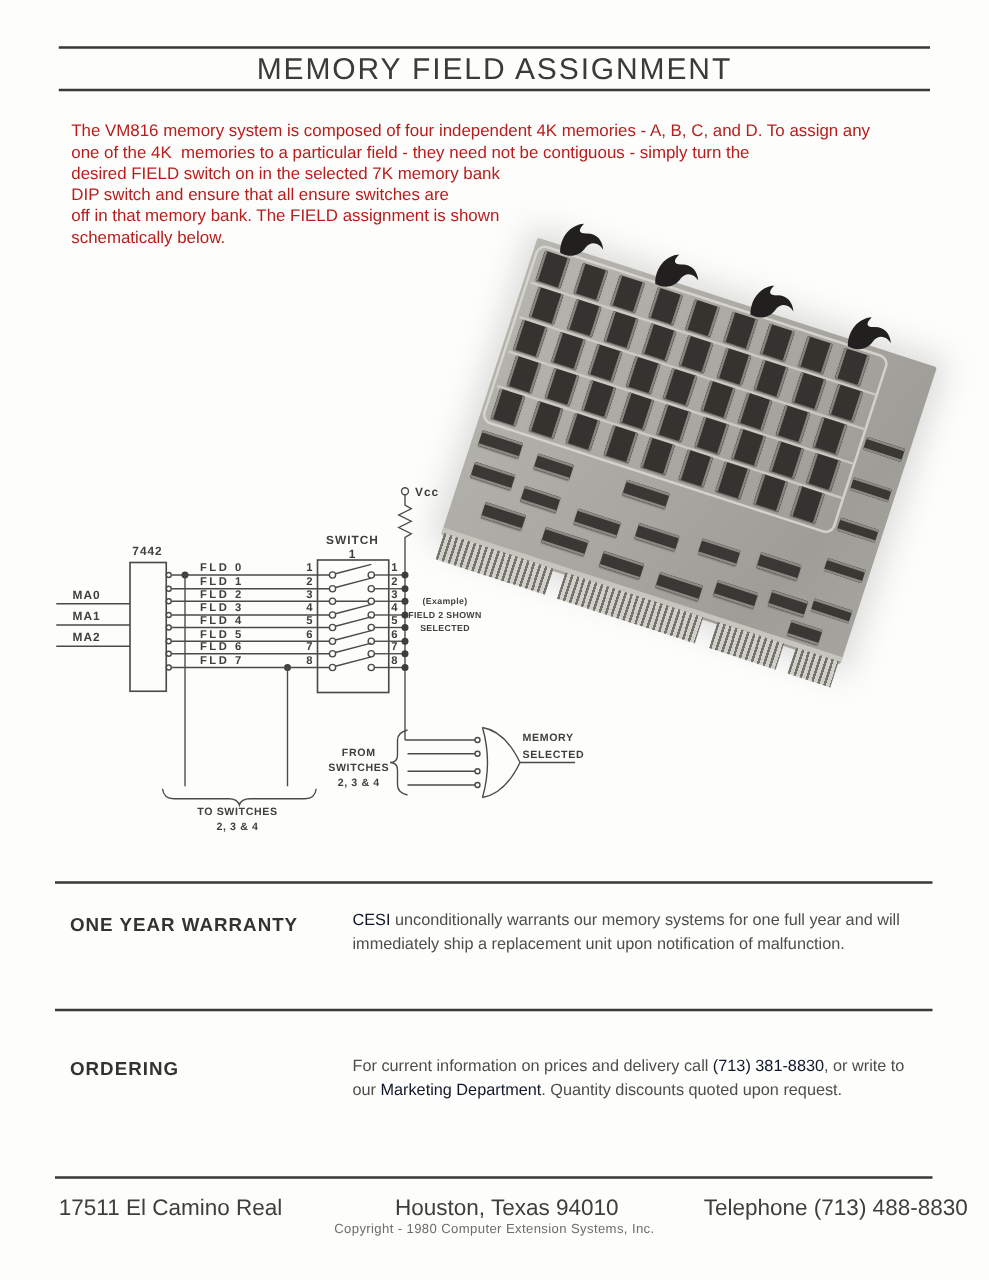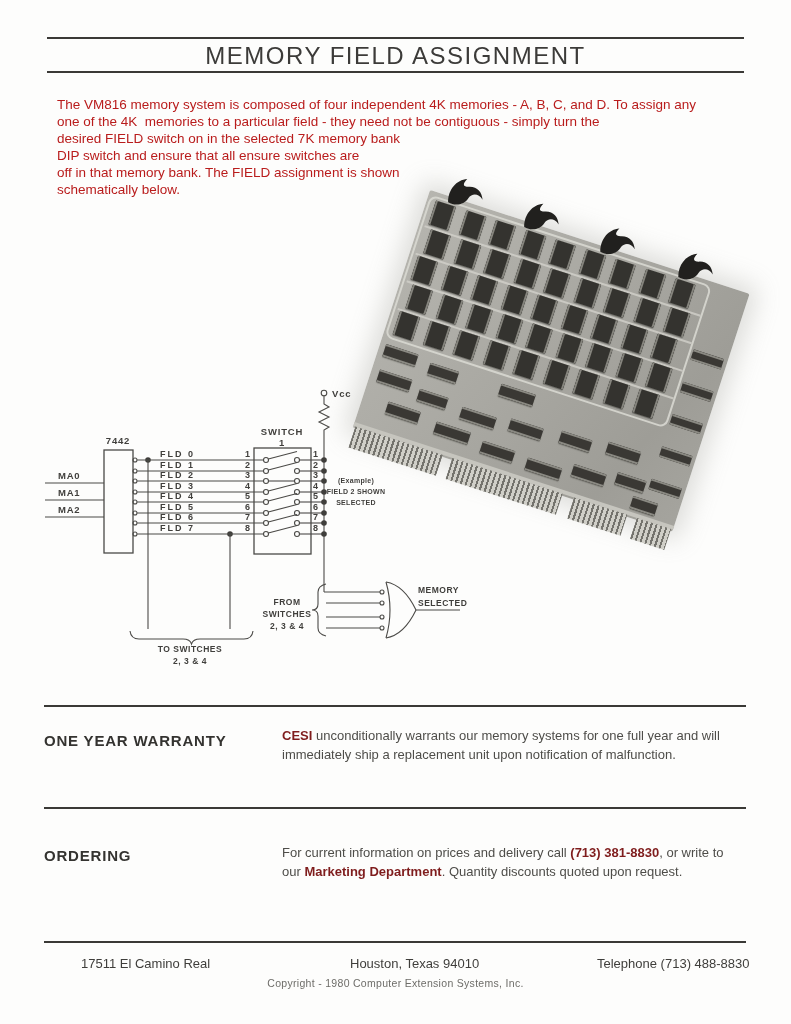--- a/index.html
+++ b/index.html
@@ -62,27 +62,27 @@
   #schematic .wire { stroke:#4b4a47; stroke-width:1.1; fill:none; }
   #schematic .boxln { stroke:#4b4a47; stroke-width:1.3; fill:none; }
   #schematic .lbl { font-size:9.5px; font-weight:700; letter-spacing:.8px; }
   #schematic .fld { font-size:9px; font-weight:700; letter-spacing:2px; }
   #schematic .num { font-size:9px; font-weight:700; }
   #schematic .note { font-size:7px; font-weight:700; letter-spacing:.3px; }
   #schematic .cap { font-size:8.5px; font-weight:700; letter-spacing:.5px; }
 
   
   .sec-heading {
-    position:absolute; left:44px; font-size:15px; font-weight:600;
+    position:absolute; left:56px; font-size:15px; font-weight:600;
     letter-spacing:.8px; color:#343330;
   }
   .sec-text { position:absolute; left:282px; width:468px; font-size:13px; line-height:18.5px; color:#4e4d49; }
-  .sec-text .b { font-weight:700; color:#7f1d1d; }
-
-  .foot-item { position:absolute; font-size:13px; color:#3f3e3b;margin-left:34px; }
+  .sec-text .b { font-weight:400; color:#0f172a; }
+
+  .foot-item { position:absolute; font-size:18px; color:#3f3e3b; }
   .copyright { position:absolute; left:0; top:977px; width:791px; text-align:center;
                font-size:10.5px; color:#6e6d69; letter-spacing:.3px; }
 </style>
 </head>
 <body>
 
 <div class="rule" style="left:47px; top:37px; width:697px;"></div>
 <div class="page-title">MEMORY FIELD ASSIGNMENT</div>
 <div class="rule" style="left:47px; top:71px; width:697px;"></div>
 

